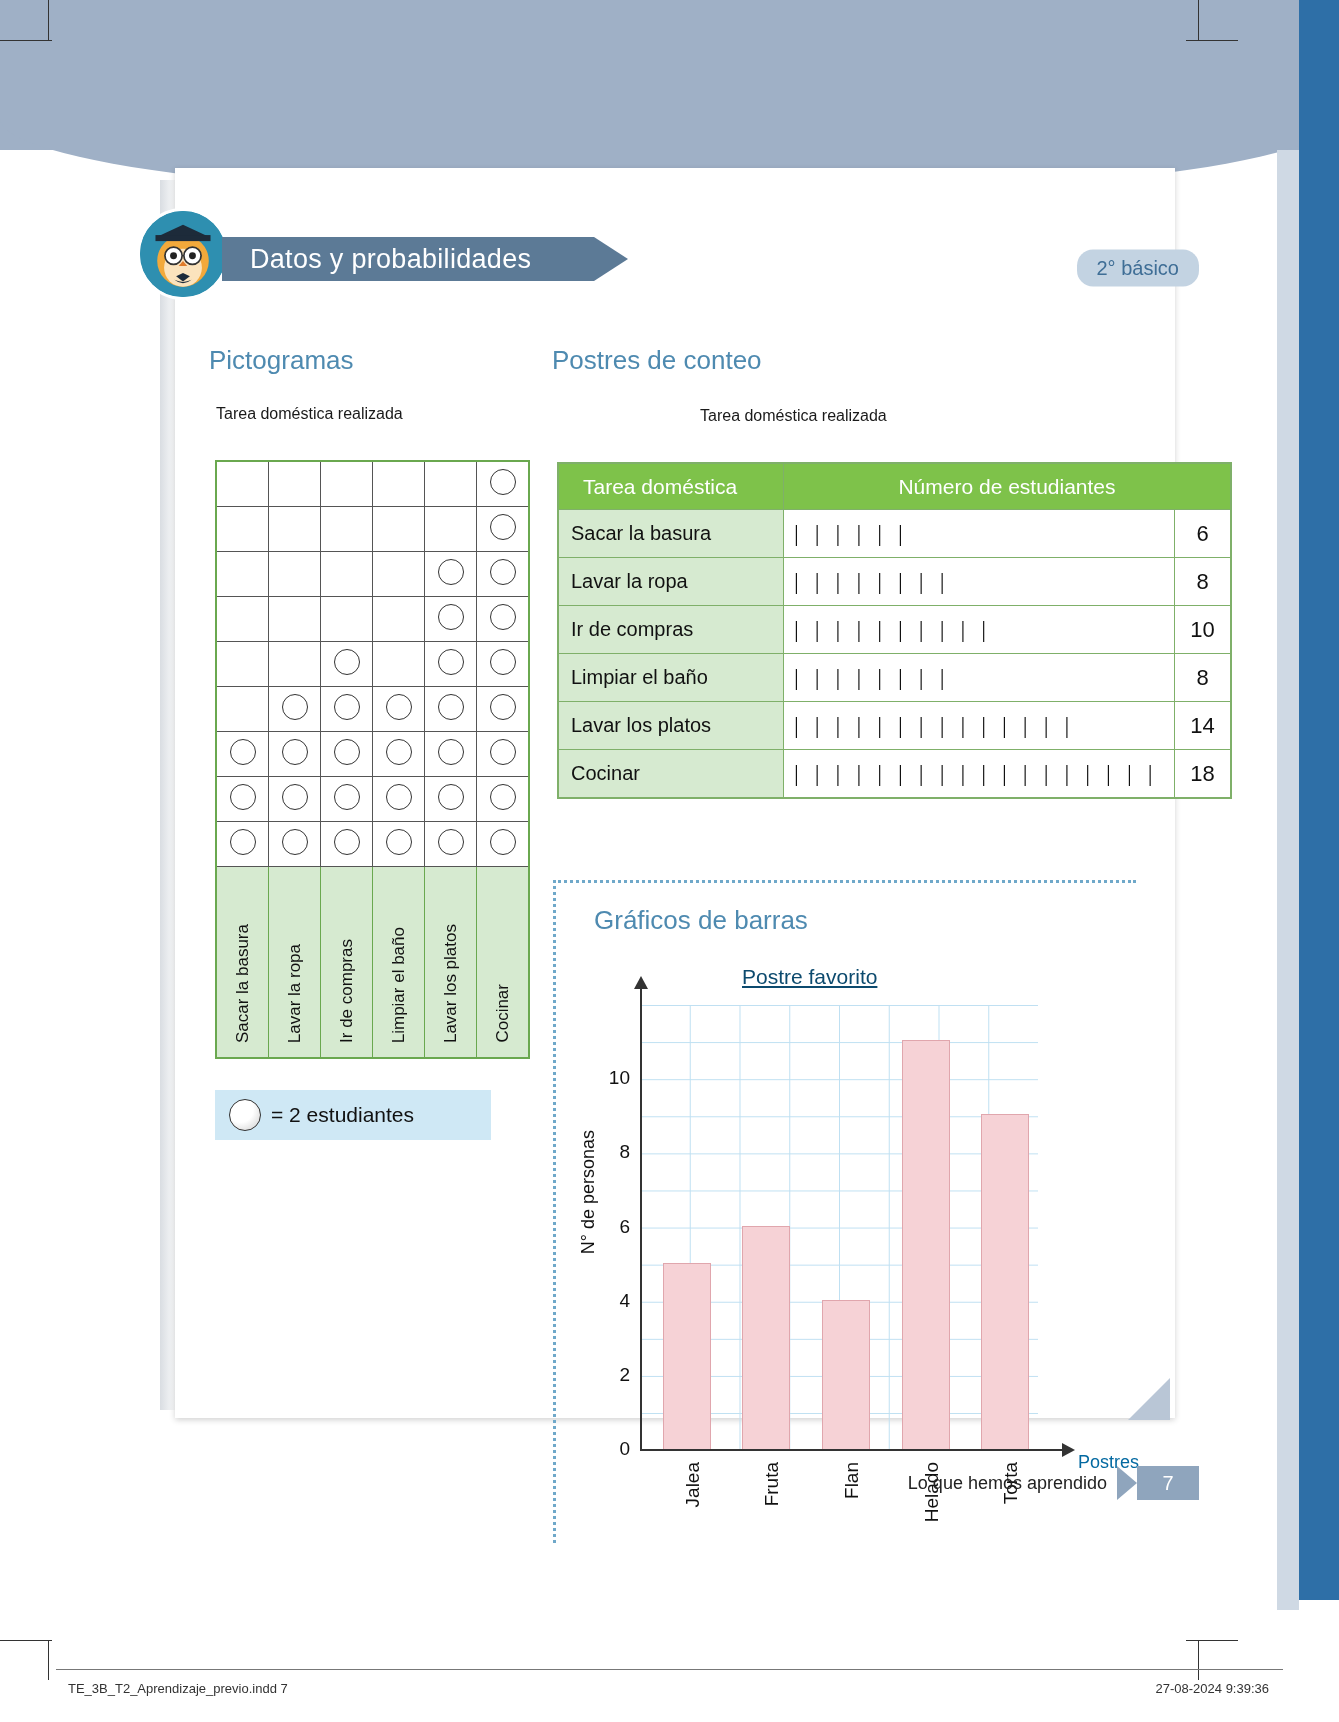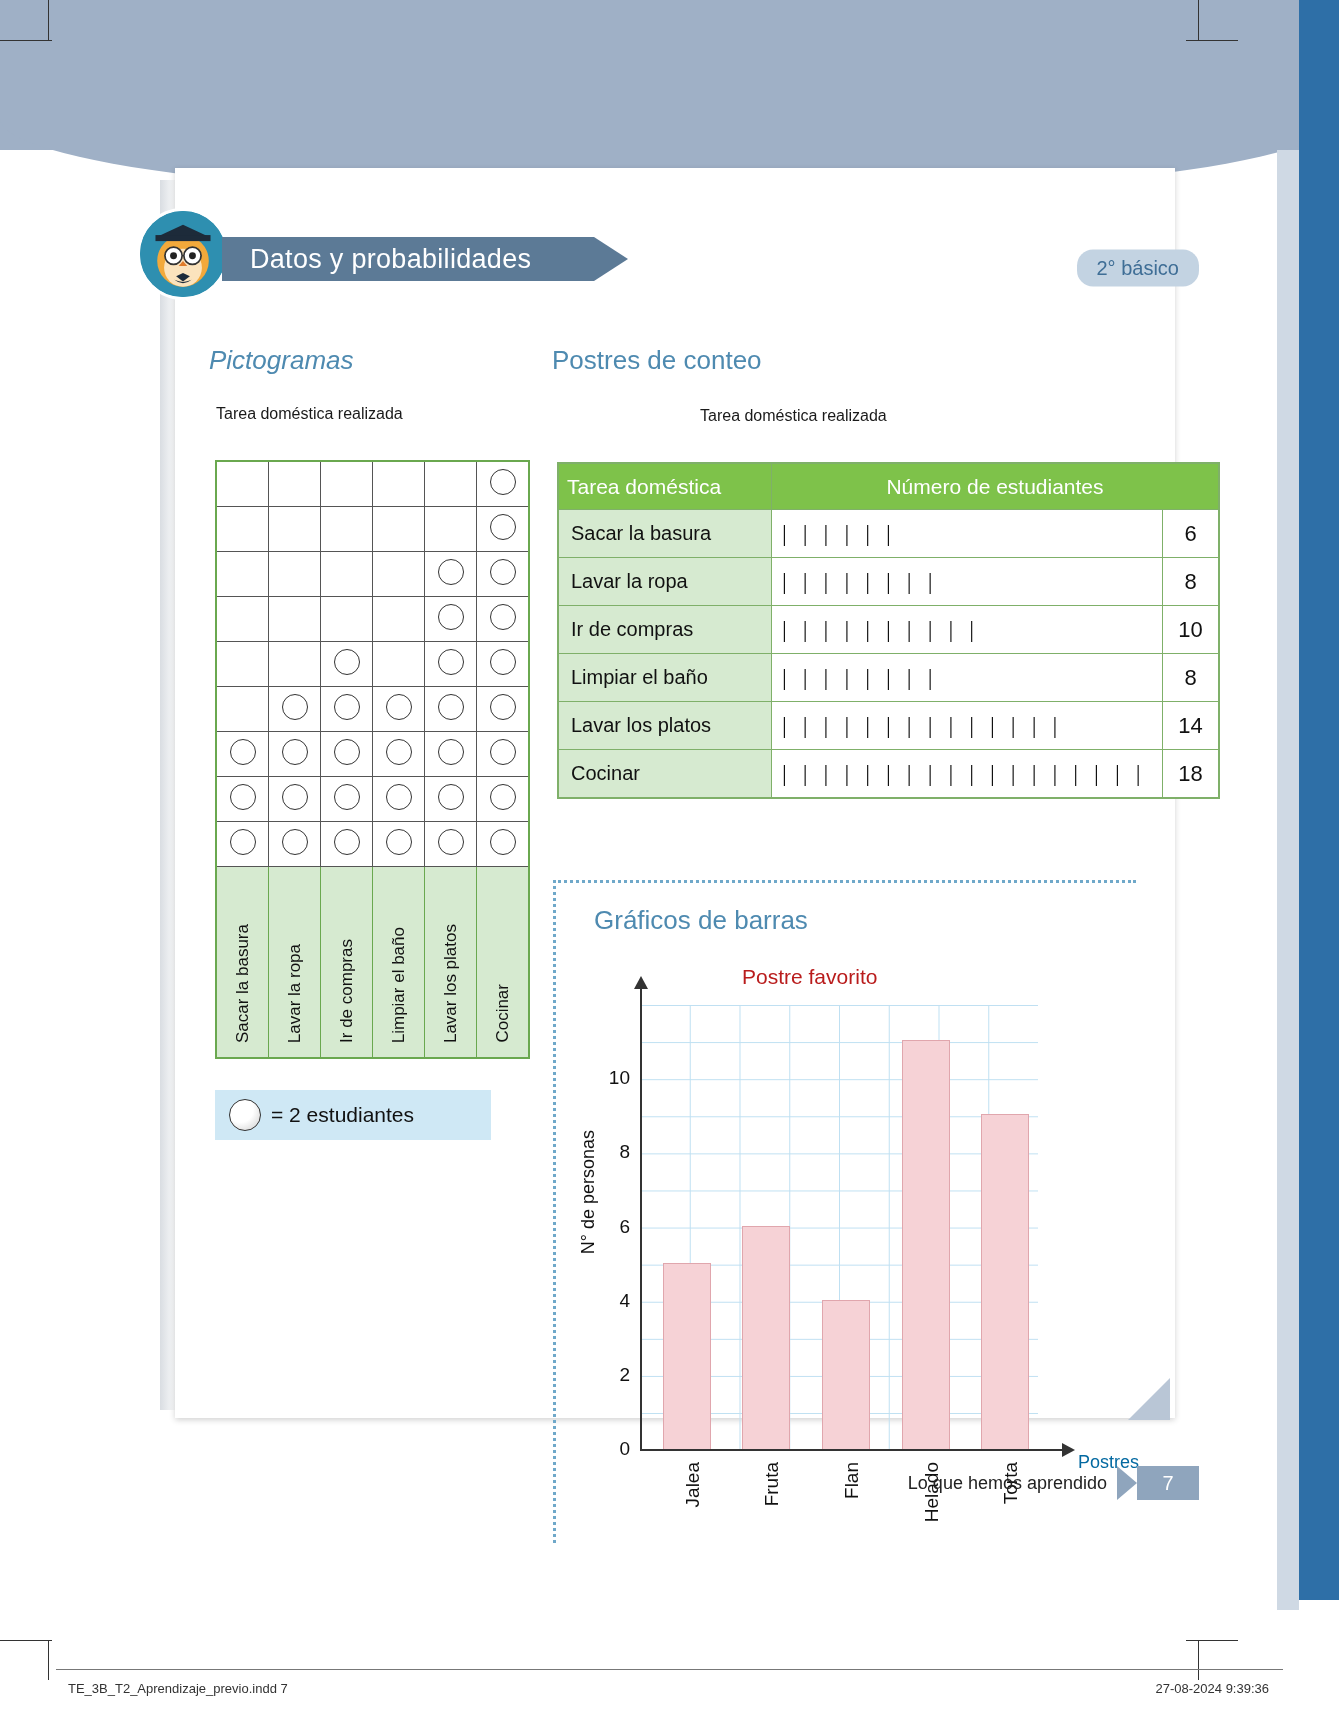--- a/index.html
+++ b/index.html
@@ -68,21 +68,21 @@
     border-left:34px solid #5c7a96;
   }
   .level-badge{
     position:absolute;right:140px;top:268px;transform:translateY(-50%);
     background:#c3d3e2;color:#3f6e96;font-size:20px;
     padding:7px 20px;border-radius:16px;
   }
 
   
   .sec-title{position:absolute;color:#4e8ab0;font-size:26px;}
-  #h-picto{left:209px;top:345px;font-style:italic;}
+  #h-picto{left:209px;top:345px;}
   #h-conteo{left:552px;top:345px;}
   #h-barras{left:594px;top:905px;}
 
   .cap{position:absolute;font-size:16px;color:#1a1a1a;}
   #cap-picto{left:216px;top:405px;}
   #cap-conteo{left:700px;top:407px;}
 
   
   .picto{
     position:absolute;left:215px;top:460px;border:2px solid #6aa84f;
@@ -114,40 +114,40 @@
 
   
   .tally{
     position:absolute;left:557px;top:462px;border-collapse:collapse;
     border:2px solid #7fb069;
   }
   .tally th,.tally td{border:1.5px solid #7fb069;padding:0;}
   .tally th{
     background:#7ec24a;color:#ffffff;font-weight:400;font-size:21px;height:45px;
   }
-  .tally th.c1{width:200px;text-align:left;padding-left:8px;}
+  .tally th.c1{width:200px;text-align:left;padding-left:24px;}
   .tally th.c2{width:380px;text-align:center;}
   .tally td.name{
     background:#d6ead0;font-size:20px;height:47px;padding-left:12px;color:#111;width:200px;
   }
   .tally td.marks{
     background:#ffffff;font-size:24px;padding-left:10px;letter-spacing:5px;
     font-family:"Liberation Serif",serif;color:#111;width:380px;white-space:nowrap;
   }
   .tally td.num{
     background:#ffffff;font-size:22px;text-align:center;width:55px;color:#111;
   }
   .tally td.empty{background:#ffffff;}
 
   
   .dotted-box{
     position:absolute;left:553px;top:880px;width:580px;height:660px;
     border-left:3px dotted #6fa8c9;border-top:3px dotted #6fa8c9;
   }
-  .chart-title{position:absolute;left:742px;top:965px;font-size:21px;color:#b91c1c;}
+  .chart-title{position:absolute;left:742px;top:965px;font-size:21px;color:#0c4a6e;text-decoration:underline;}
   .chart-area{
     position:absolute;left:640px;top:1005px;width:398px;height:445px;
   }
   .grid{
     position:absolute;inset:0;
     background-image:
       linear-gradient(to right,#bfe0f2 1px,transparent 1px),
       linear-gradient(to bottom,#bfe0f2 1px,transparent 1px);
     background-size:49.75px 37.1px;
     border-right:0;

